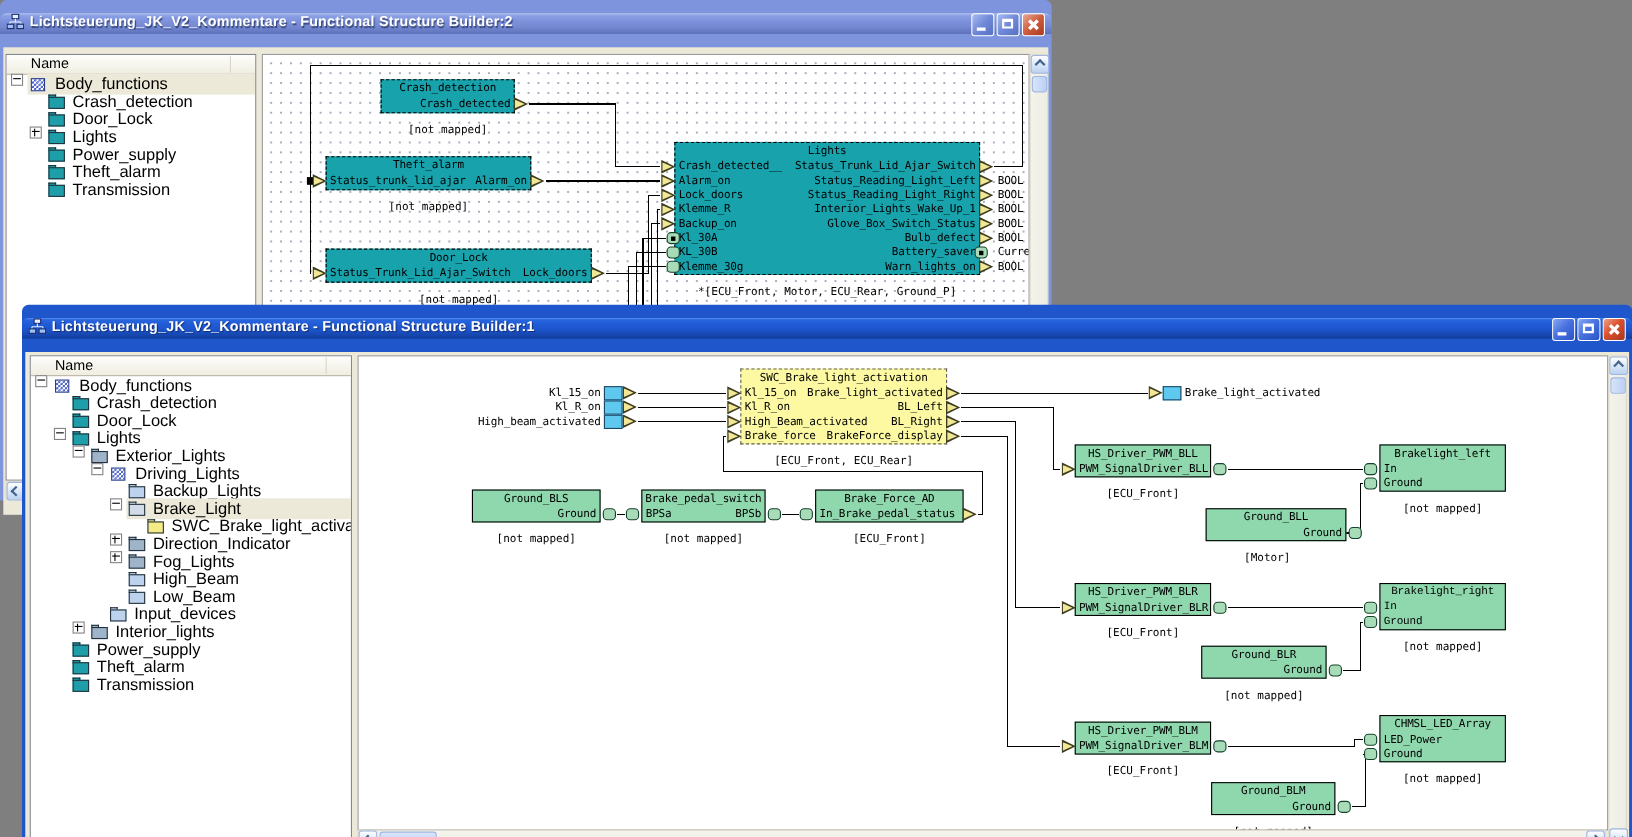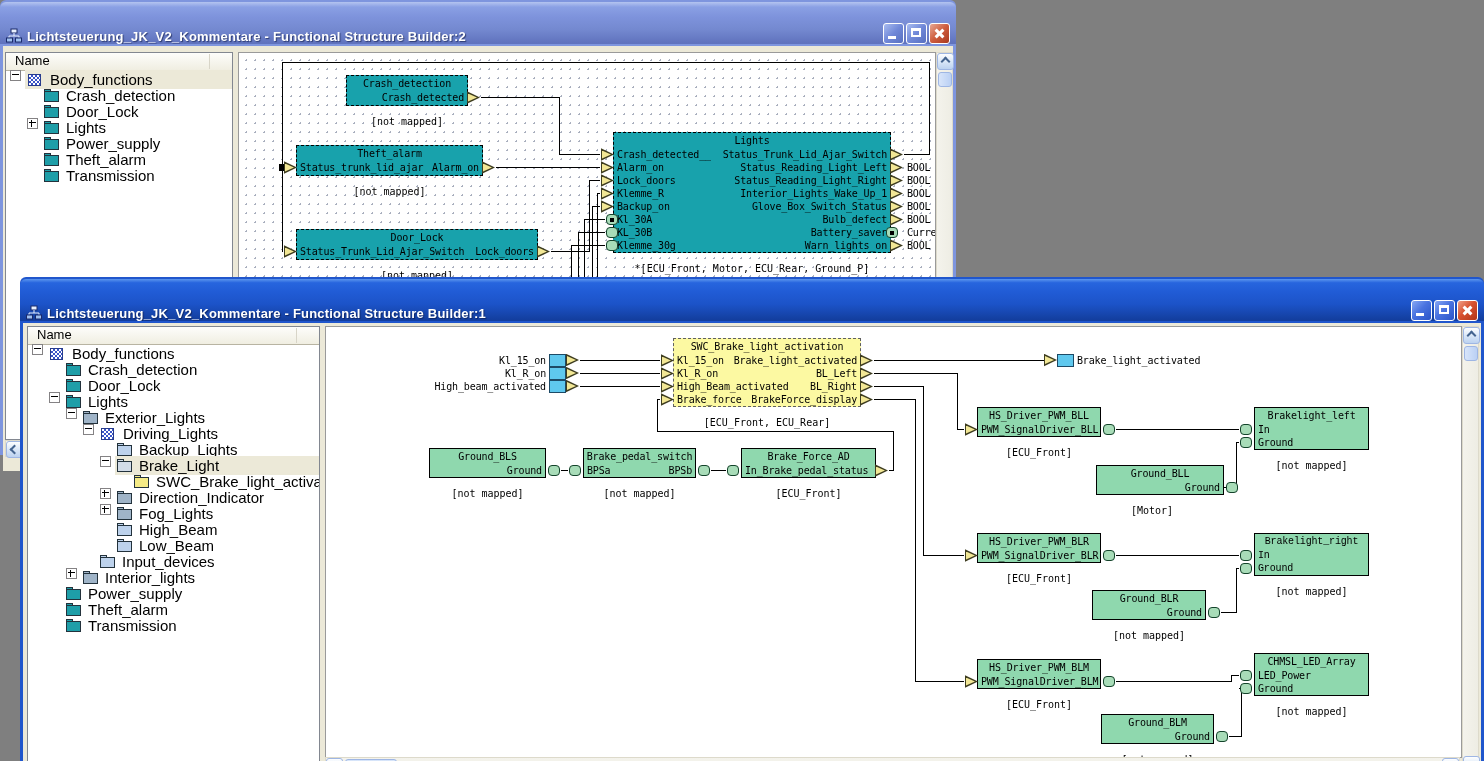--- a/index.html
+++ b/index.html
@@ -3,40 +3,40 @@
 <meta charset="utf-8">
 <style>
   html,body{margin:0;padding:0}
   body{width:1484px;height:761px;overflow:hidden;background:#7F7F7F;font-family:"Liberation Sans",sans-serif}
   #desktop{position:relative;width:1484px;height:761px}
 
   
   .window{position:absolute;padding:0 3px 3px 3px;border-radius:6px 6px 0 0;box-sizing:border-box}
   .window.active{background:#2056CC;z-index:2}
   .window.inactive{background:#7E95DE;z-index:1}
-  .titlebar{height:42px;margin:2px -3px;border-radius:6px 6px 0 0;display:flex;align-items:flex-end;padding:0 6px;box-sizing:border-box}
+  .titlebar{height:19px;margin:12px -3px;border-radius:6px 6px 0 0;display:flex;align-items:flex-start;padding:0 6px;box-sizing:border-box}
   .active .titlebar{background:linear-gradient(180deg,#5C96EE 0%,#2765DE 9%,#215CD6 30%,#1C53C8 60%,#133E9E 97%)}
   .inactive .titlebar{background:linear-gradient(180deg,#B4C4F0 0%,#8AA0E4 12%,#7E93DC 35%,#7489D0 65%,#6073BE 97%)}
   .wtitle{flex:1;color:#fff;font-weight:bold;font-size:13px;letter-spacing:.2px;white-space:nowrap;overflow:hidden;text-shadow:1px 1px 1px rgba(10,20,60,.6);margin-left:5px}
   .appicon{width:16px;height:16px;flex:none}
   .winbtns{display:flex;gap:2px;flex:none}
   .wbtn{width:21px;height:21px;border-radius:3px;border:1px solid #fff;box-sizing:border-box;position:relative;cursor:pointer}
   .wbtn.min,.wbtn.max{background:linear-gradient(135deg,#88A8F4 0%,#4A73E0 45%,#2A54C8 100%)}
   .wbtn.close{background:linear-gradient(135deg,#F0A088 0%,#D8512F 45%,#B03518 100%)}
   .inactive .wbtn.min,.inactive .wbtn.max{background:linear-gradient(135deg,#A8BCF0 0%,#7088D8 50%,#5870C0 100%)}
   .inactive .wbtn.close{background:linear-gradient(135deg,#E8A894 0%,#CE5C3C 50%,#A83A20 100%)}
   .glyph-min{position:absolute;left:4px;bottom:4px;width:8px;height:3px;background:#fff}
   .glyph-max{position:absolute;left:4px;top:4px;width:10px;height:9px;border:2px solid #fff;border-top-width:3px;box-sizing:border-box}
   .glyph-x1,.glyph-x2{position:absolute;left:4px;top:8px;width:11px;height:3px;background:#fff}
   .glyph-x1{transform:rotate(45deg)}.glyph-x2{transform:rotate(-45deg)}
   .winclient{position:relative;background:#ECE9D8;height:calc(100% - 27px)}
 
   
   .treepane{position:absolute;background:#fff;border:1px solid #828790;box-sizing:border-box;overflow:hidden}
-  .thead{height:17px;line-height:16px;font-size:13px;padding-left:9px;background:linear-gradient(180deg,#FDFDFB,#F0EEE1);border-bottom:1px solid #B8B4A2;position:relative;color:#000}
+  .thead{height:17px;line-height:16px;font-size:13px;padding-left:22px;background:linear-gradient(180deg,#FDFDFB,#F0EEE1);border-bottom:1px solid #B8B4A2;position:relative;color:#000}
   .thead::after{content:'';position:absolute;right:22px;top:1px;bottom:1px;width:1px;background:#D8D5C8}
   .treelist{position:absolute;left:0;right:0;top:17px;bottom:0}
   .trow{display:flex;align-items:flex-start;height:16px;white-space:nowrap;font-size:15px;color:#000;cursor:default}
   .spc{flex:none}
   .xbox{width:9px;height:9px;border:1px solid #848284;background:#fff;position:relative;margin-right:4px;flex:none}
   .xbox::before{content:'';position:absolute;left:1px;right:1px;top:3px;height:1px;background:#000}
   .xbox.plus::after{content:'';position:absolute;top:1px;bottom:1px;left:3px;width:1px;background:#000}
   .xslot{width:15px;flex:none}
   .selwrap{display:flex;align-items:center;flex:1 1 auto;padding:1px 2px;min-width:0}
   .trow.sel .selwrap{background:#ECE9D8}

